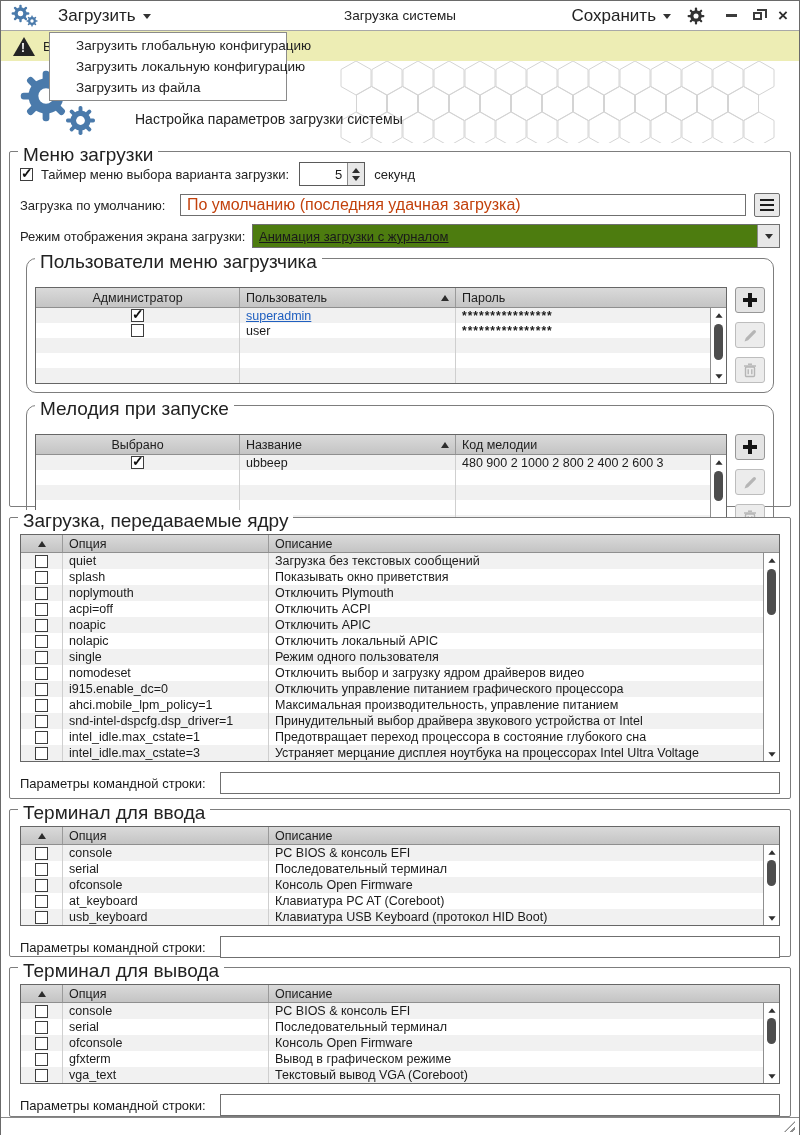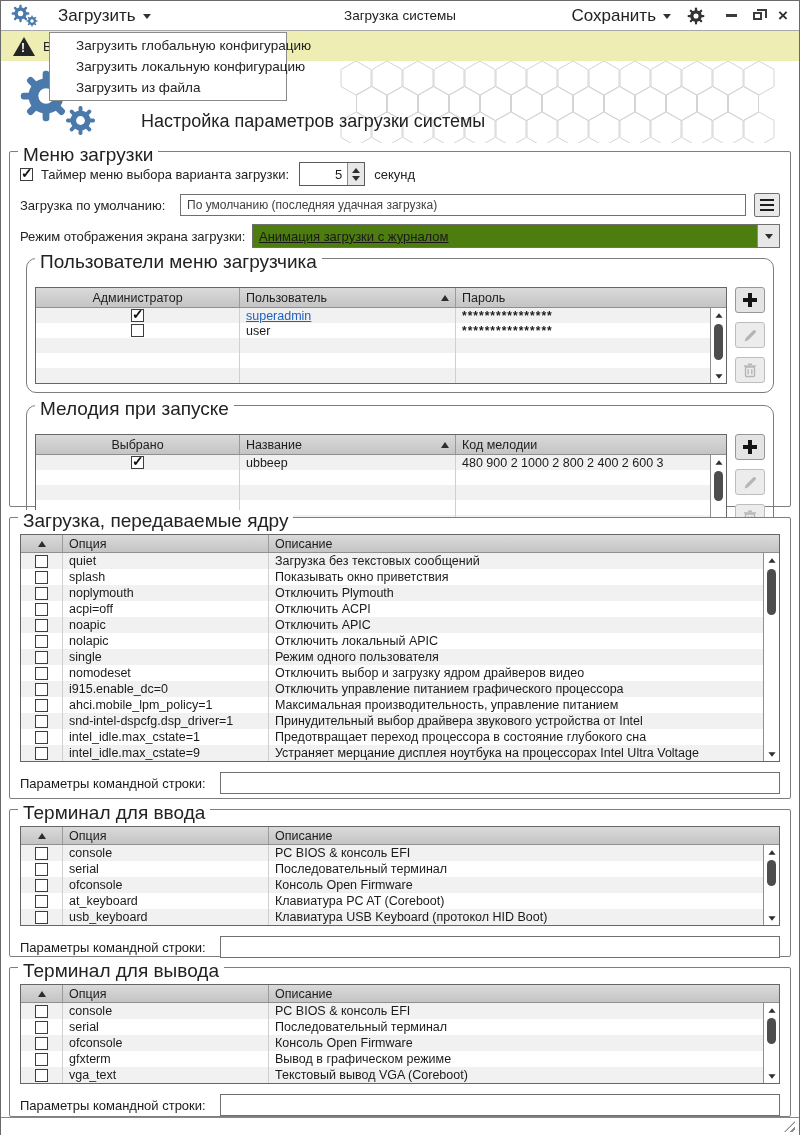--- a/index.html
+++ b/index.html
@@ -29,41 +29,41 @@
 
   
   .dropdown { position:absolute; left:48px; top:31px; width:238px; background:#fff; border:1px solid #8a8a8a; z-index:50; padding:2px 16px; }
   .dd-item { font-size:13.5px; color:#222; padding:3px 10px; height:21px; display:flex; align-items:center; white-space:nowrap; }
 
   
   .banner { height:82px; position:relative; overflow:hidden; background:#fff; flex:0 0 auto; }
   .hexes { position:absolute; right:0; top:-2px; }
   .banner-logo { position:absolute; left:18px; top:8px; }
   .banner-title { position:absolute; left:126px; top:24px; font-size:14.5px; color:#222; }
-  .banner-sub { position:absolute; left:140px; top:50px; font-size:18px; color:#222; }
+  .banner-sub { position:absolute; left:134px; top:50px; font-size:14px; color:#222; }
 
   
   .main { flex:1 1 auto; padding:4px 8px 0 8px; border-bottom:1px solid #888; display:flex; flex-direction:column; }
   .group { border:1px solid #7d7d7d; border-radius:2px; position:relative; padding:10px 10px 8px 10px; background:#fff; }
   .legend { position:absolute; top:-8px; left:8px; background:#fff; padding:0 5px; font-size:19px; color:#222; }
   .g1 { height:356px; margin-top:4px; }
   .g2 { height:282px; margin-top:10px; }
   .g3 { height:148px; margin-top:10px; }
   .g4 { height:150px; margin-top:10px; }
 
   .formrow { display:flex; align-items:center; margin-bottom:7px; }
   .formrow label { font-size:13px; color:#222; }
   .cb { width:13px; height:13px; border:1px solid #3d3d3d; background:#fff; display:inline-flex; align-items:center; justify-content:center; flex:0 0 auto; position:relative; }
   .cb.checked::after { content:"✓"; font-size:14px; font-weight:bold; color:#111; position:absolute; left:0px; top:-4px; }
   .spin { display:flex; border:1px solid #5a5a5a; height:24px; width:66px; margin-left:10px; background:#fff; }
   .spin-val { flex:1; display:flex; align-items:center; justify-content:flex-end; padding-right:5px; font-size:13px; }
   .spin-btns { width:17px; border-left:1px solid #8b8b8b; background:#e7e7e7; display:flex; flex-direction:column; align-items:center; justify-content:center; gap:3px; }
   .tri-up { width:0;height:0;border-left:4px solid transparent;border-right:4px solid transparent;border-bottom:5px solid #2e2e2e; }
   .tri-dn { width:0;height:0;border-left:4px solid transparent;border-right:4px solid transparent;border-top:5px solid #2e2e2e; }
-  .txt { border:1px solid #6f6f6f; height:22px; font-size:12px; padding:0 6px; font-family:"Liberation Sans", sans-serif; background:#fff; color:#404040; }
+  .txt { border:1px solid #6f6f6f; height:22px; font-size:16px; padding:0 6px; font-family:"Liberation Sans", sans-serif; background:#fff; color:#c2410c; }
   .grow { flex:1; }
   .hamb { width:26px; height:24px; margin-left:8px; border:1px solid #6f6f6f; background:#e9e9e9; border-radius:2px; display:flex; flex-direction:column; align-items:center; justify-content:center; gap:2.5px; }
   .hamb i { display:block; width:14px; height:2.5px; background:#1c1c1c; }
   .combo { flex:1; border:1px solid #6f6f6f; height:24px; background:#4d7c0f; display:flex; align-items:center;text-decoration:underline; }
   .combo-val { flex:1; padding:0 6px; font-size:13px; }
   .combo-arrow { width:22px; height:100%; border-left:1px solid #8b8b8b; background:#e7e7e7; display:flex; align-items:center; justify-content:center; }
 
   .subgroup { border:1px solid #7d7d7d; border-radius:10px; position:relative; padding:28px 8px 8px 8px; margin:2px 6px 12px 6px; }
 
   .tbl-and-btns { display:flex; gap:8px; }
@@ -558,21 +558,21 @@
                     <span class="cb"></span>
                   </div>
                   <div class="td">intel_idle.max_cstate=1</div>
                   <div class="td">Предотвращает переход процессора в состояние глубокого сна</div>
                 </div>
 
                 <div class="trow opt-cols h16">
                   <div class="td center">
                     <span class="cb"></span>
                   </div>
-                  <div class="td">intel_idle.max_cstate=9</div>
+                  <div class="td">intel_idle.max_cstate=3</div>
                   <div class="td">Устраняет мерцание дисплея ноутбука на процессорах Intel Ultra Voltage</div>
                 </div>
               </div>
           </div>
           <div class="vscroll">
             <div class="sarrow">
                 <span class="tri-up"></span>
               </div>
             <div class="strack">
                 <div class="sthumb" style="top:2px;height:46px"></div>

